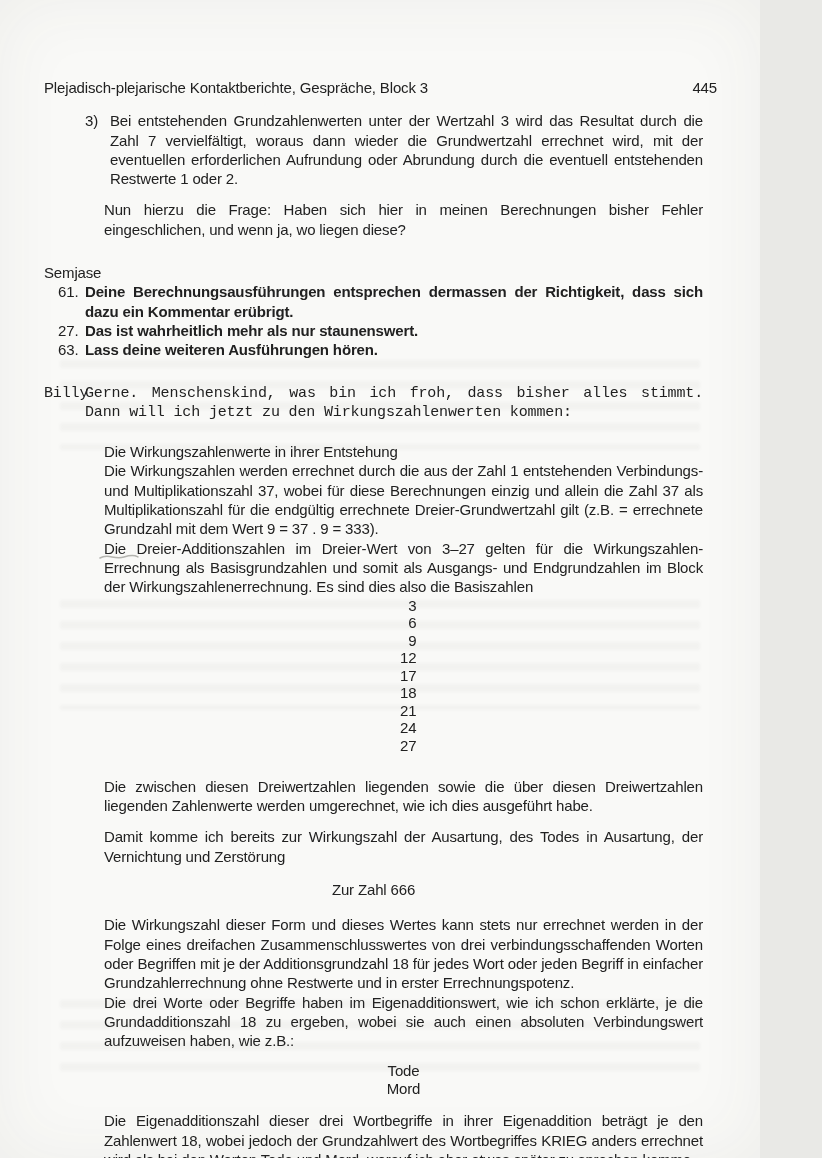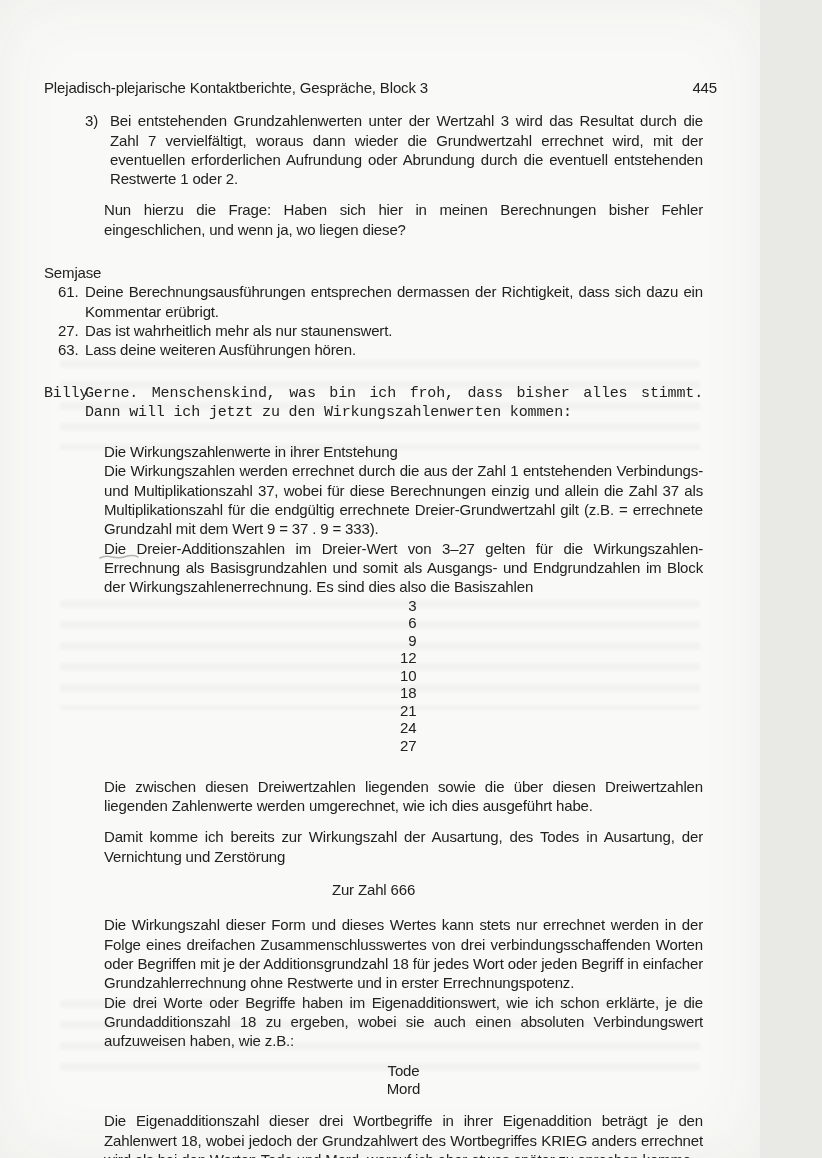--- a/index.html
+++ b/index.html
@@ -28,21 +28,21 @@
   .numbered-item .body{flex:1;}
   
   .speaker-name{margin-top:24px;}
   .dialog-row{display:flex;font-family:Liberation Mono, monospace;}
   .dialog-row .speaker{flex:none;width:41px;}
   .dialog-row .speech{flex:1;}
   
   .s-list{margin-left:14px;}
   .s-item{display:flex;}
   .s-item .no{flex:none;width:27px;}
-  .s-item .txt{flex:1;text-align:justify;}
+  .s-item .txt{flex:1;text-align:justify;font-weight:bold;}
   
   .mt12{margin-top:12px;}
   .mt14{margin-top:14px;}
   .mt20{margin-top:20px;}
   .mt22{margin-top:22px;}
   .mt24{margin-top:24px;}
   
   .center-wrap{text-align:center;}
   .basis-col{display:inline-block;text-align:right;min-width:26px;}
   .basis-col div{line-height:17.5px;}
@@ -105,21 +105,21 @@
     <div class="indent mt20">
       <div>Die Wirkungszahlenwerte in ihrer Entstehung</div>
       <div class="just">Die Wirkungszahlen werden errechnet durch die aus der Zahl 1 entstehenden Verbindungs- und Multiplikationszahl 37, wobei für diese Berechnungen einzig und allein die Zahl 37 als Multiplikationszahl für die endgültig errechnete Dreier-Grundwertzahl gilt (z.B. = errechnete Grundzahl mit dem Wert 9 = 37 . 9 = 333).</div>
       <div class="just">Die Dreier-Additionszahlen im Dreier-Wert von 3–27 gelten für die Wirkungszahlen-Errechnung als Basisgrundzahlen und somit als Ausgangs- und Endgrundzahlen im Block der Wirkungszahlenerrechnung. Es sind dies also die Basiszahlen</div>
       <div class="center-wrap">
         <div class="basis-col">
           <div>3</div>
           <div>6</div>
           <div>9</div>
           <div>12</div>
-          <div>10</div>
+          <div>17</div>
           <div>18</div>
           <div>21</div>
           <div>24</div>
           <div>27</div>
         </div>
       </div>
     </div>
 
     <div class="indent just mt22">Die zwischen diesen Dreiwertzahlen liegenden sowie die über diesen Dreiwertzahlen liegenden Zahlenwerte werden umgerechnet, wie ich dies ausgeführt habe.</div>
 

